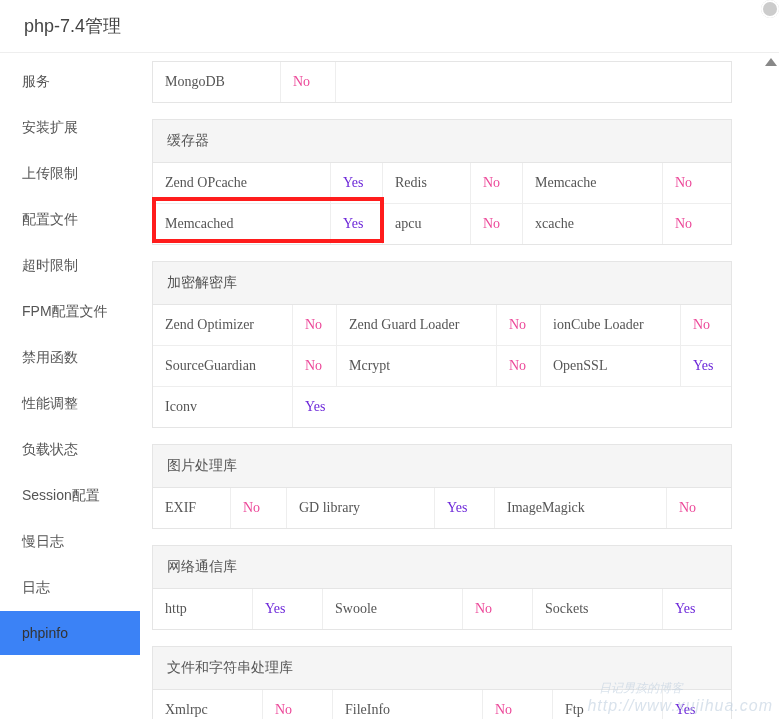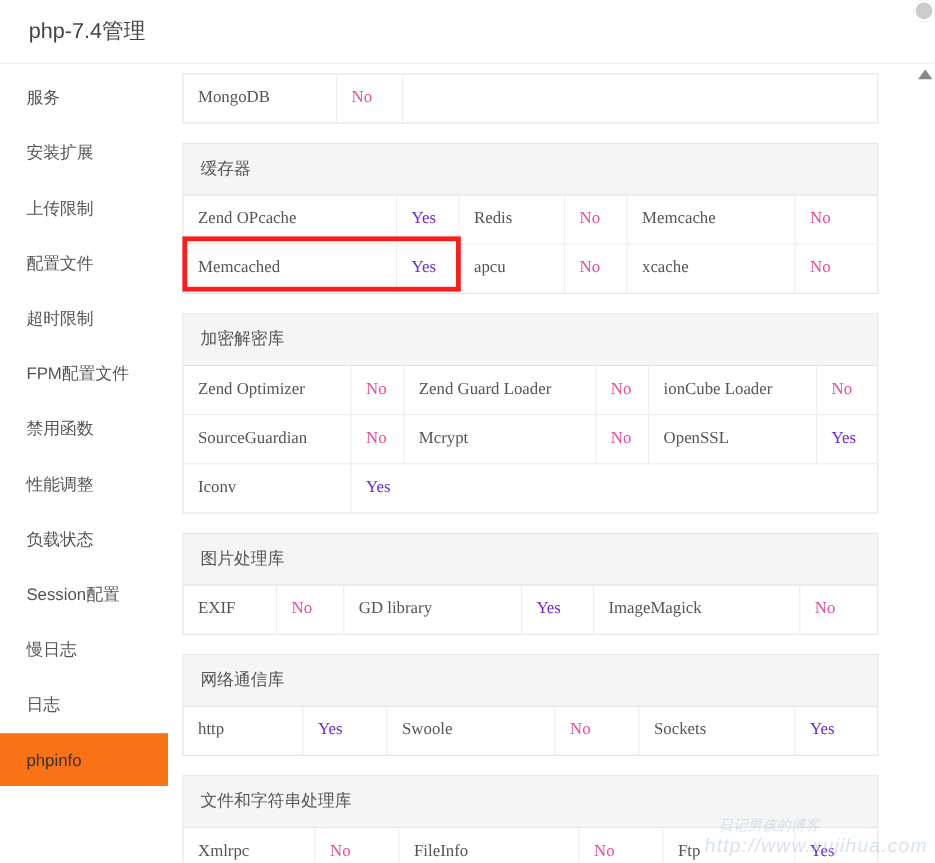--- a/index.html
+++ b/index.html
@@ -30,21 +30,21 @@
     padding-top: 6px;
   }
   .sidebar-item {
     padding: 14px 22px;
     color: #555;
     font-size: 14px;
     cursor: pointer;
     white-space: nowrap;
   }
   .sidebar-item.active {
-    background: #f97316;
+    background: #3b82f6;
     color: #333;
   }
   .main {
     flex: 1;
     padding: 8px 12px;
     overflow: hidden;
   }
   .group {
     border: 1px solid #e5e5e5;
     margin-bottom: 16px;

